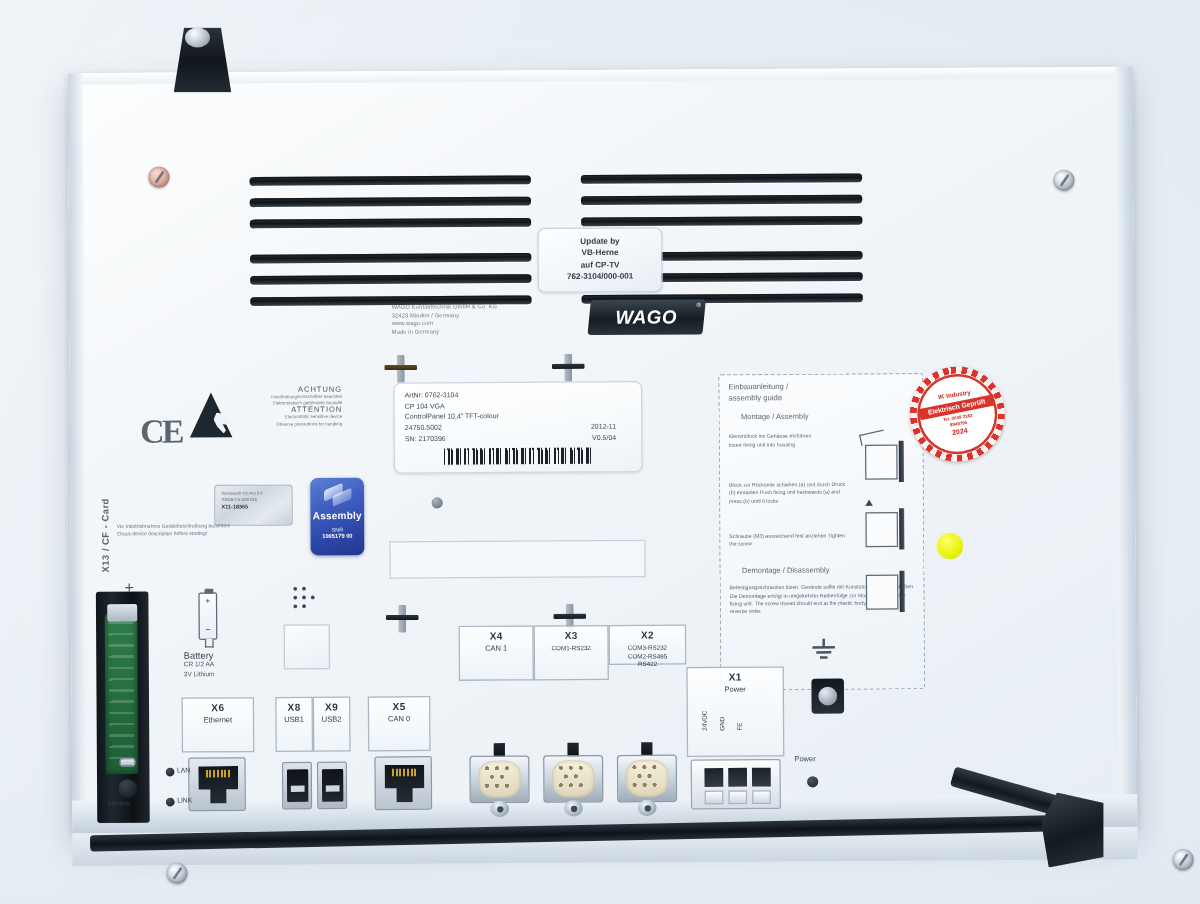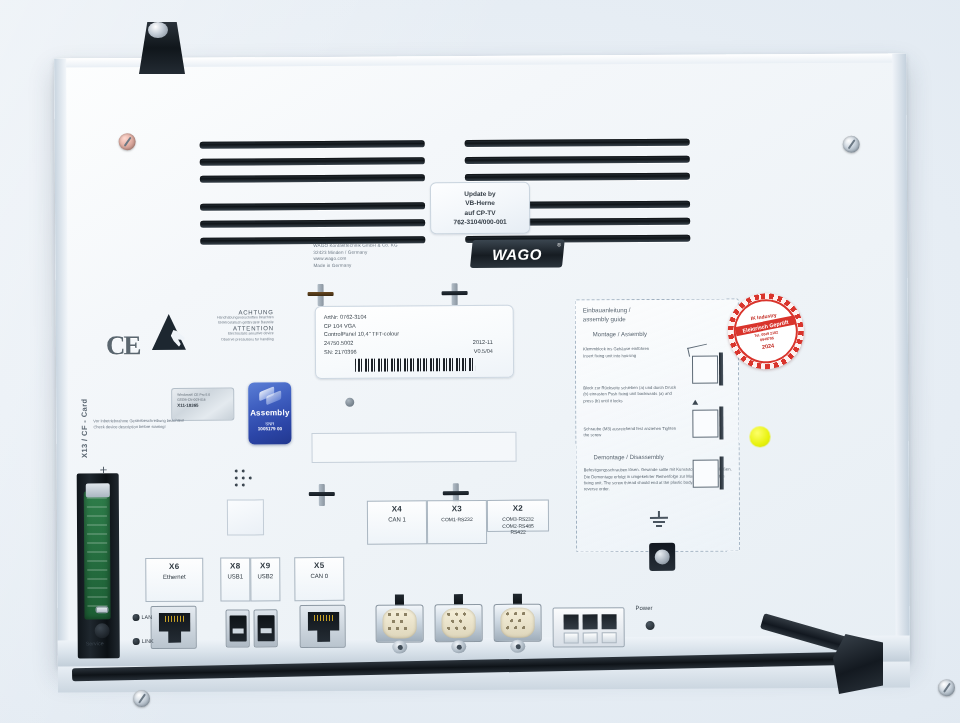--- a/index.html
+++ b/index.html
@@ -178,20 +178,21 @@
   .esd-text{ position:absolute; left:42px; top:0; width:80px; text-align:right; }
   .esd-h{ font-size:6px; color:#49545f; letter-spacing:.8px; }
   .esd-p{ font-size:3.6px; color:#6e7a86; line-height:1.45; }
 
   
   #ce-mark{
     position:absolute; left:50px; top:272px; width:46px; height:30px;
     color:#5a666f; font-size:27px; font-weight:bold;
     font-family:"Liberation Serif", serif; letter-spacing:-2px;
     text-shadow:0 1px 0 rgba(255,255,255,.9);
+    text-align:center;
   }
 
   
   #cf-card-text{
     position:absolute; left:-27px; top:340px; width:110px;
     transform:rotate(-90deg); transform-origin:center;
     font-size:7.5px; font-weight:bold; color:#58646f; letter-spacing:.4px;
   }
 
   
@@ -719,20 +720,32 @@
     <i style="left:0;top:14px"></i>
         <i style="left:7px;top:14px"></i>
   </div>
 
   <div id="cf-slot"></div>
 
   <div id="battery-holder">
     <div class="bat-cell"></div>
   </div>
 
+  <div id="battery-area">
+    <div class="bat-icon">
+      <div class="plus">+</div>
+          <div class="minus">−</div>
+          <div class="tab"></div>
+    </div>
+    <div class="bat-text">
+      <div class="b1">Battery</div>
+      <div class="b2">CR 1/2 AA</div>
+      <div class="b2">3V Lithium</div>
+    </div>
+  </div>
 
   <div style="position:absolute;left:43px;top:404px;font-size:13px;color:#4a5560;">+</div>
 
   <div id="earth-symbol">
         <i></i>
         <i></i>
         <i></i>
       </div>
   <div id="ground-pad"></div>
 
@@ -761,20 +774,29 @@
     <span class="conn-id">X3</span>
     <span class="conn-sub small">COM1-RS232</span>
   </div>
   <div class="conn-box" style="left:430px;top:444px;width:62px;height:32px;">
     <span class="conn-id">X2</span>
     <span class="conn-sub small" style="white-space:pre-line">COM3-RS232
 COM2-RS485
 RS422</span>
   </div>
 
+  <div class="conn-box" style="left:492px;top:478px;width:78px;height:72px;">
+    <span class="conn-id">X1</span>
+    <span class="conn-sub">Power</span>
+    <div style="position:absolute;left:11px;top:34px;display:flex;gap:8px;">
+      <span style="writing-mode:vertical-rl;transform:rotate(180deg);font-size:5px;">24VDC</span>
+      <span style="writing-mode:vertical-rl;transform:rotate(180deg);font-size:5px;">GND</span>
+      <span style="writing-mode:vertical-rl;transform:rotate(180deg);font-size:5px;">FE</span>
+    </div>
+  </div>
 
   <div class="rj45"></div>
   <div class="usb" id="usb1"></div>
   <div class="usb" id="usb2"></div>
   <div class="rj45 can"></div>
 
   <div class="db9" id="db9-x4">
     <div class="post-t"></div>
         <div class="shell"></div>
         <div class="ins"></div>

